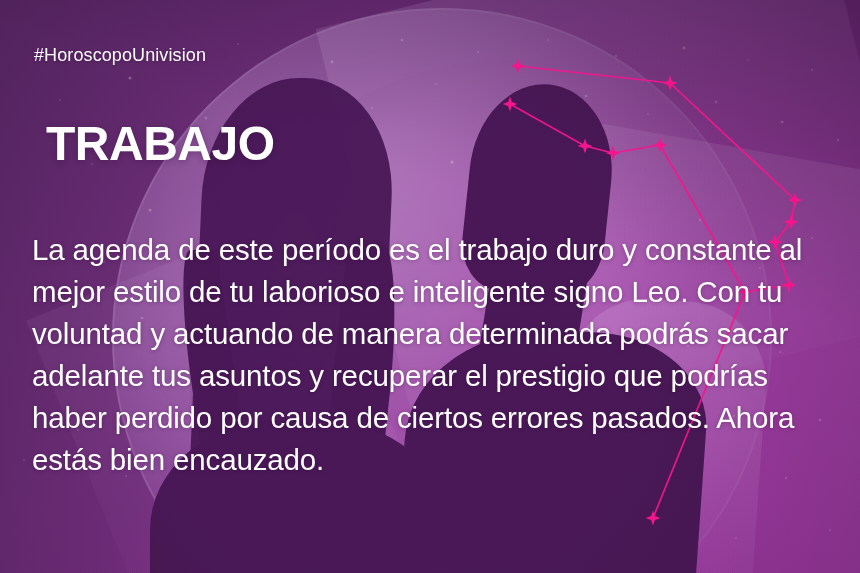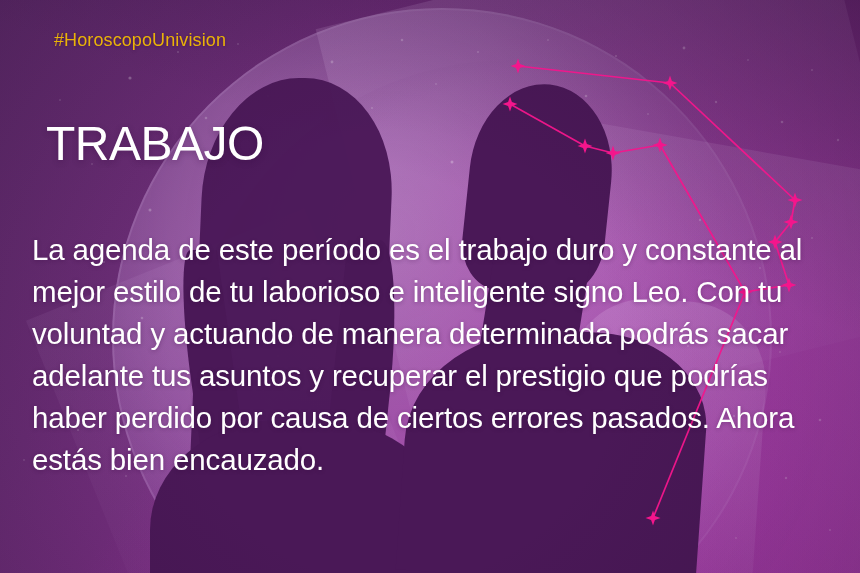--- a/index.html
+++ b/index.html
@@ -161,35 +161,34 @@
     transform: rotate(4deg);
   }
 
   svg.overlay { position: absolute; inset: 0; width: 860px; height: 573px; }
 
   
   .content { position: absolute; inset: 0; }
 
   .hashtag {
     position: absolute;
-    left: 34px; top: 30px;
-    color: #eab308;
+    left: 34px; top: 45px;
+    color: #ffffff;
     font-size: 18px;
     font-weight: 400;
     letter-spacing: .1px;
     text-shadow: 0 1px 3px rgba(50,10,60,.35);
-    margin-left: 20px;
   }
 
   .title {
     position: absolute;
     left: 46px; top: 88px;
     color: #ffffff;
     font-size: 48px;
-    font-weight: 400;
+    font-weight: 700;
     letter-spacing: -0.5px;
     line-height: 1;
     text-shadow: 0 2px 6px rgba(50,10,60,.30);
   }
 
   .body-text {
     position: absolute;
     left: 32px; top: 199px;
     width: 790px;
     color: #ffffff;

